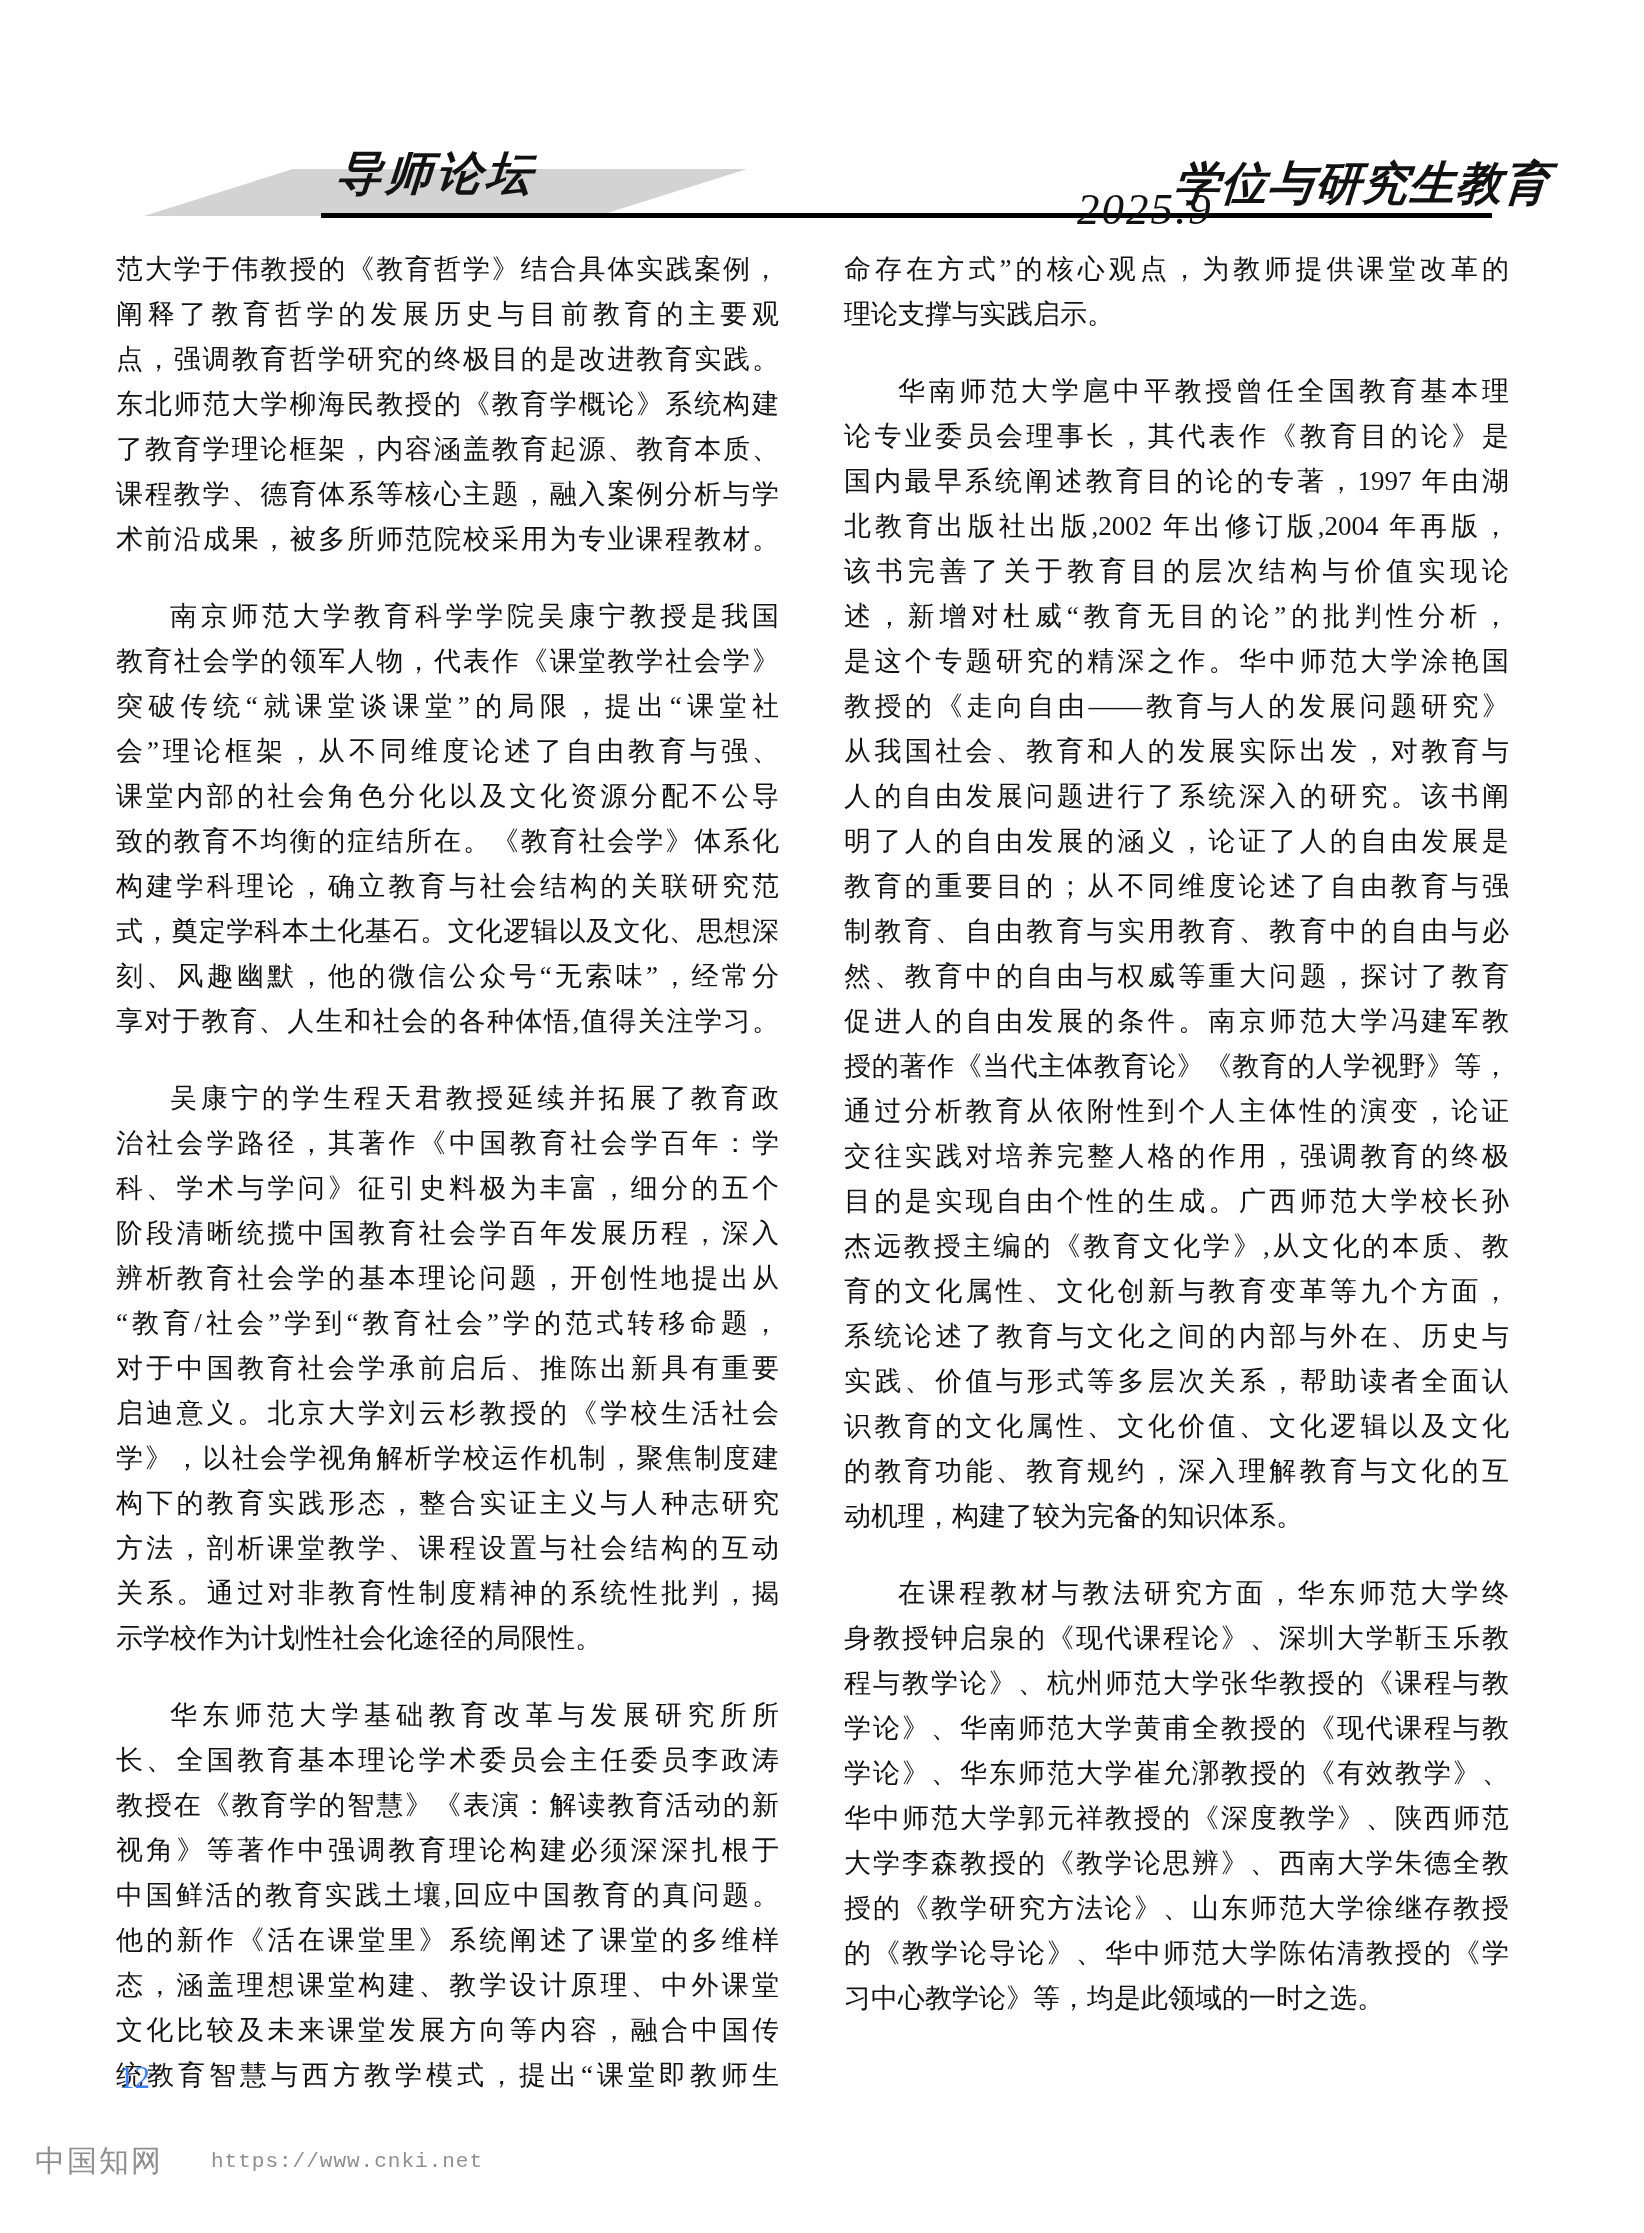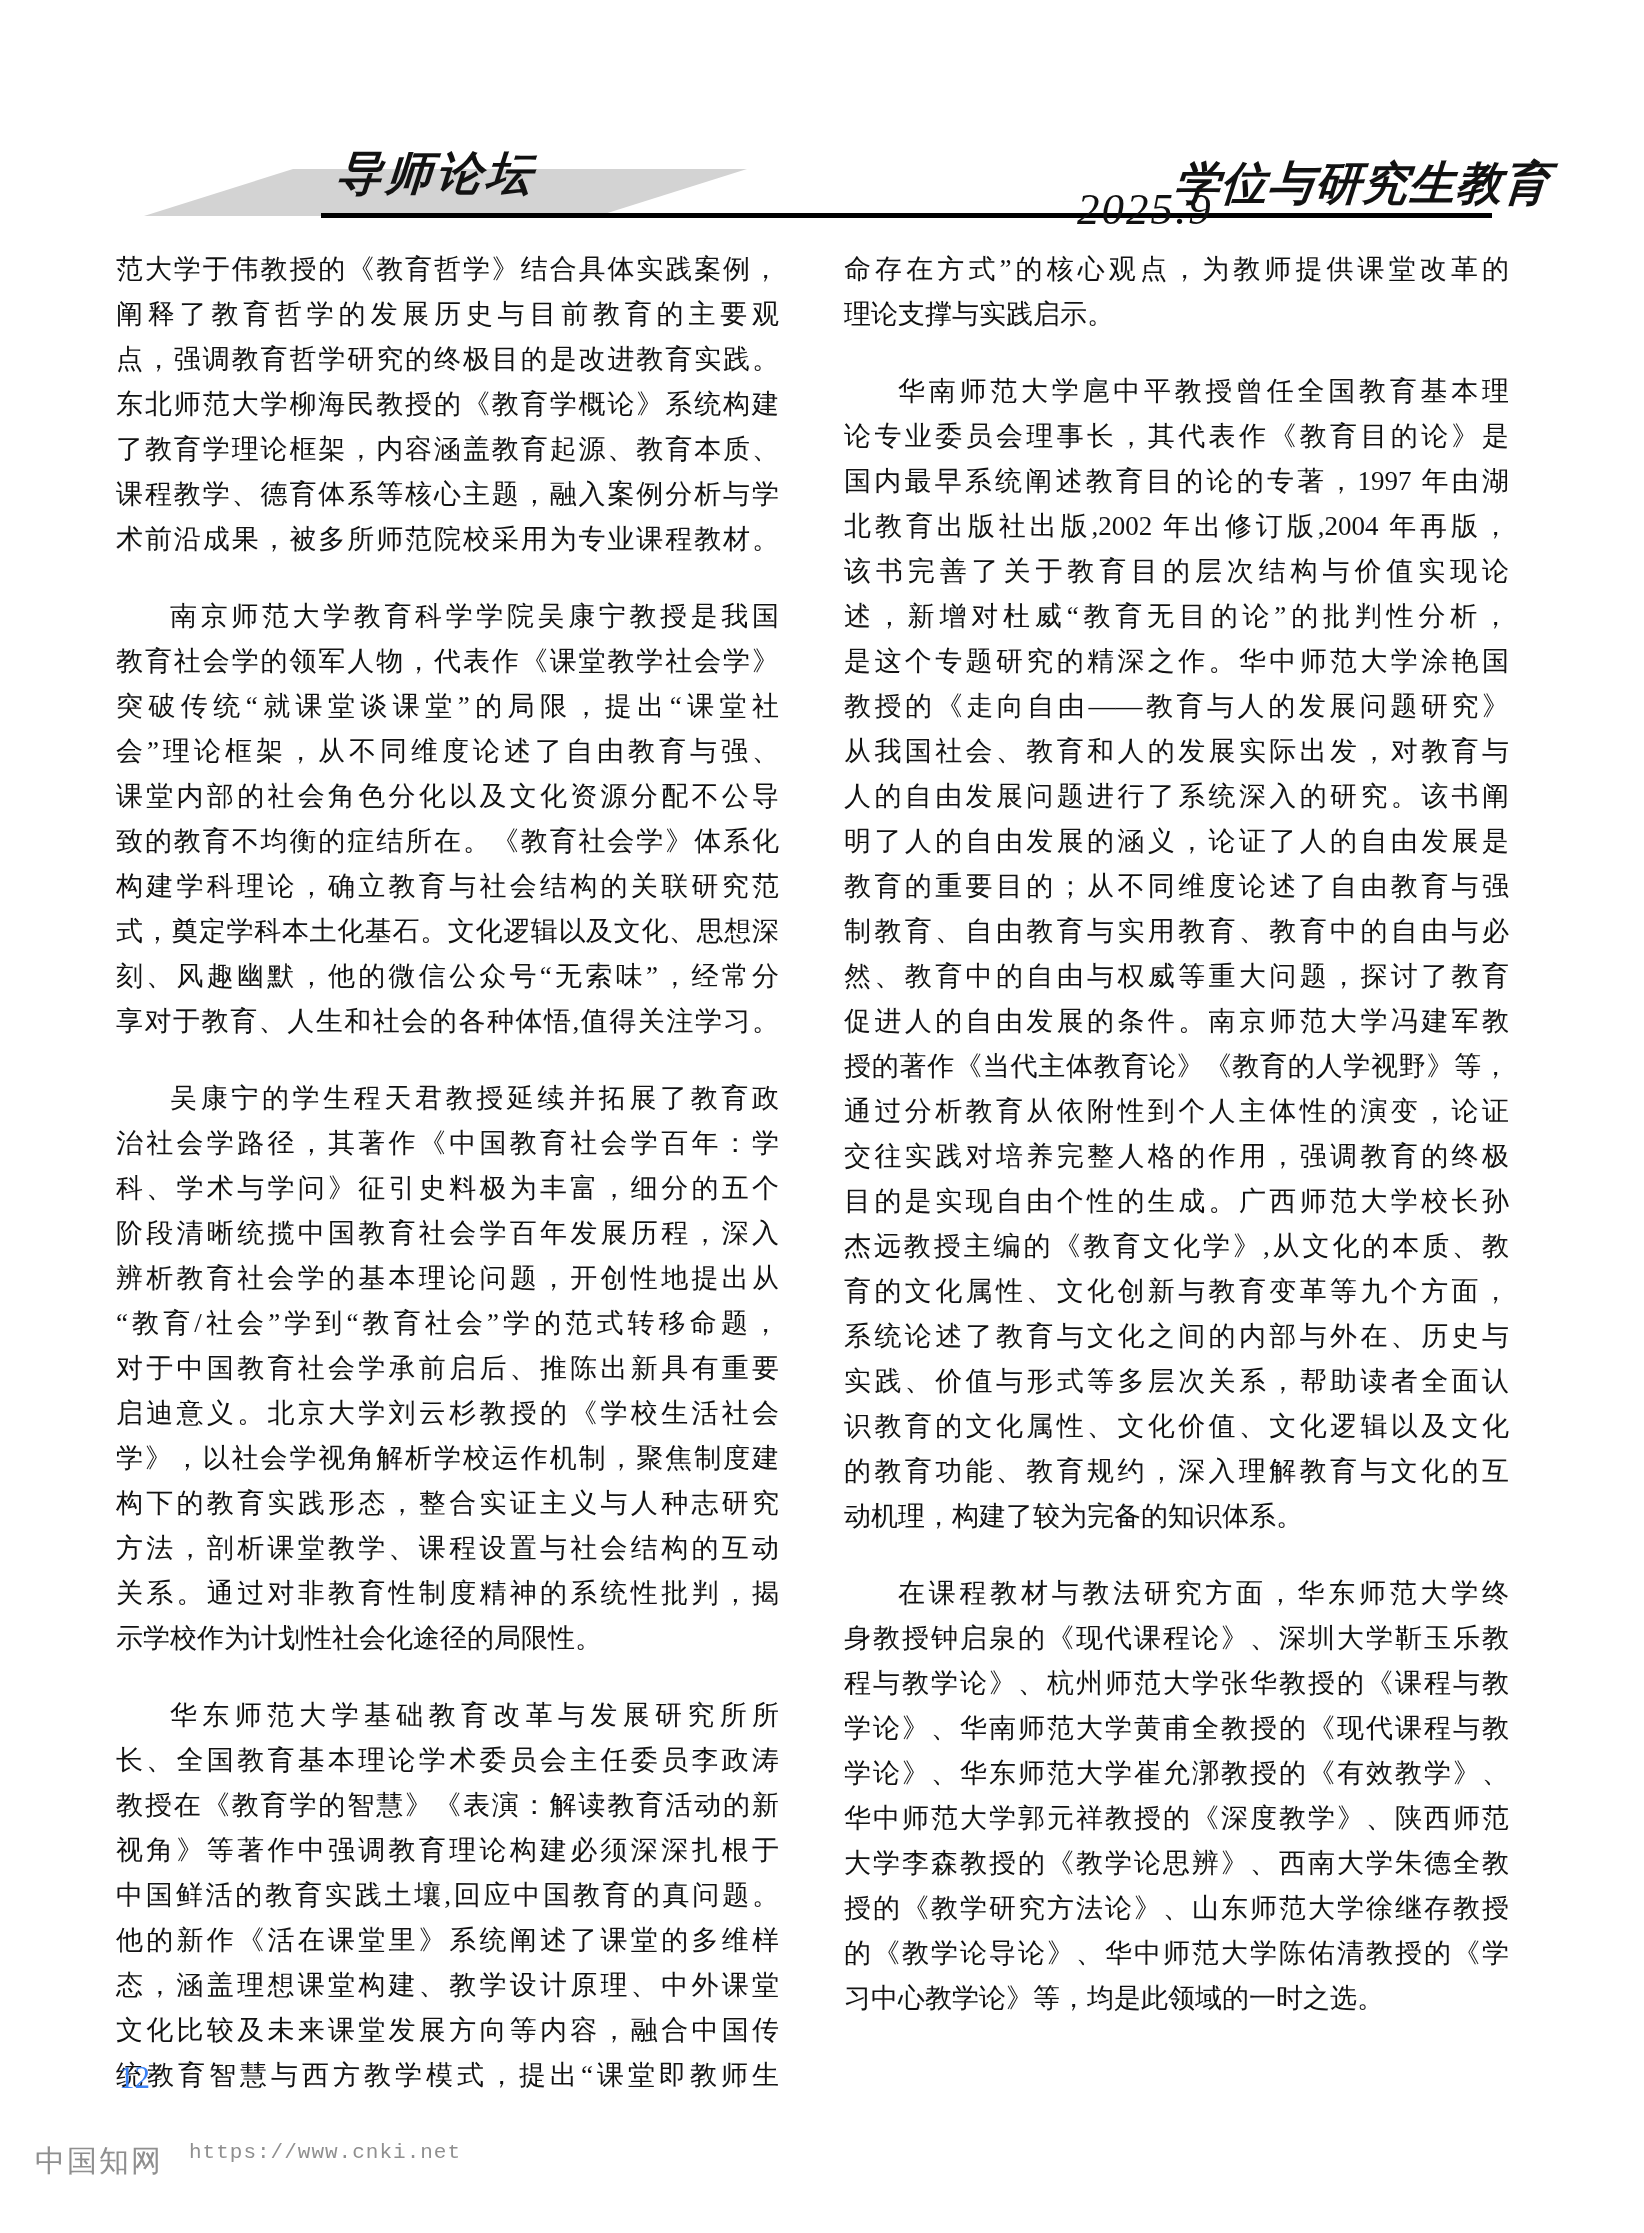--- a/index.html
+++ b/index.html
@@ -52,23 +52,24 @@
   }
   .line.end{text-align-last:left;}
   .line.indent{text-indent:2em;margin-top:32px;}
   
   .page-num{
     position:absolute;left:119px;top:2060px;
     font-size:31px;color:#3b82f6;
   }
   .watermark{
     position:absolute;left:35px;top:2141px;
-    display:flex;align-items:flex-start;
+    display:flex;align-items:center;
     color:var(--watermark-gray,#8f8f8f);
     white-space:nowrap;
+    gap:22px;
   }
   .wm-brand{font-size:30px;letter-spacing:2px;}
   .wm-url{
     font-family:"Liberation Mono","DejaVu Sans Mono",monospace;
     font-size:21px;margin-left:26px;letter-spacing:1px;
   }
 </style>
 </head>
 <body>
 

